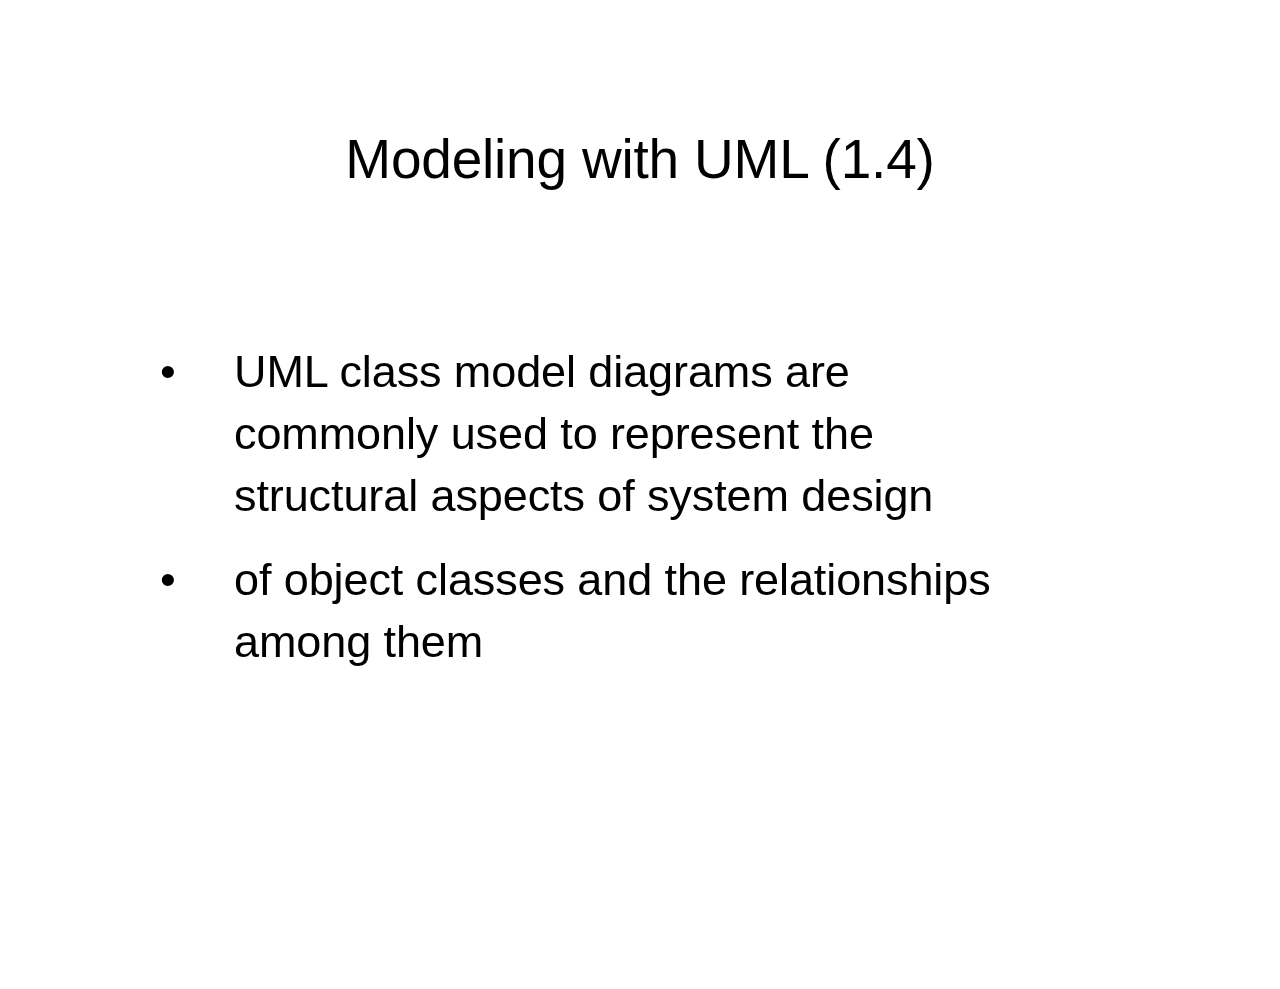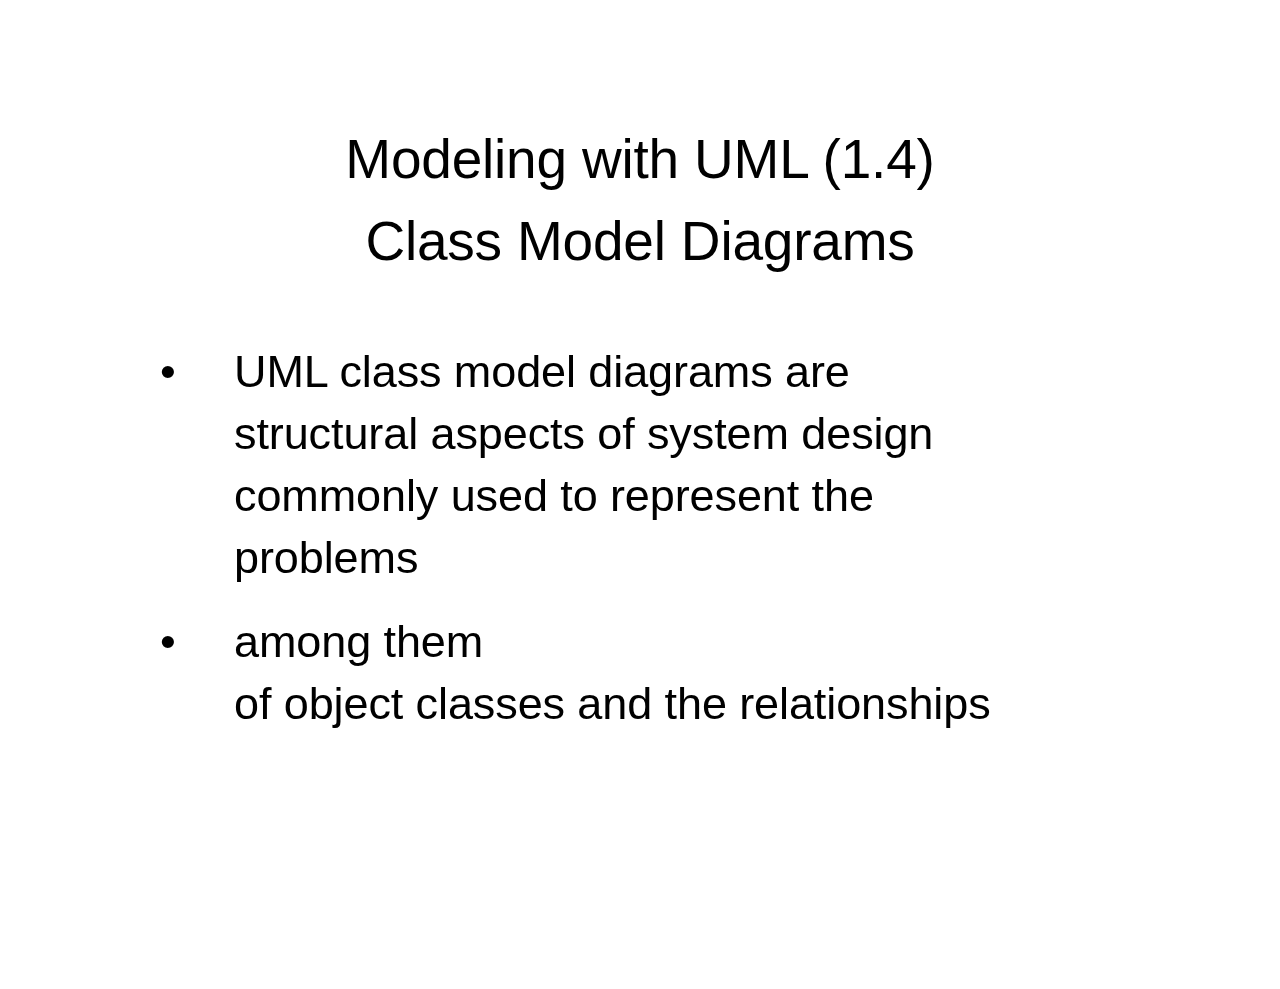--- a/index.html
+++ b/index.html
@@ -83,38 +83,36 @@
     white-space: nowrap;
   }
 </style>
 </head>
 <body>
 
 <div class="slide">
 
   <div class="slide-title">
     <span class="title-line">Modeling with UML (1.4)</span>
-    <span class="title-line">Class Model Diagrams</span>
   </div>
 
   <div class="slide-body">
 
     <div class="bullet-item">
       <span class="bullet-marker">•</span>
       <span class="bullet-text">
         <span class="wrap-line">UML class model diagrams are</span>
+        <span class="wrap-line">commonly used to represent the</span>
         <span class="wrap-line">structural aspects of system design</span>
-        <span class="wrap-line">commonly used to represent the</span>
-        <span class="wrap-line">problems</span>
       </span>
     </div>
 
     <div class="bullet-item">
       <span class="bullet-marker">•</span>
       <span class="bullet-text">
+        <span class="wrap-line">of object classes and the relationships</span>
         <span class="wrap-line">among them</span>
-        <span class="wrap-line">of object classes and the relationships</span>
       </span>
     </div>
 
   </div>
 
 </div>
 
 </body></html>

